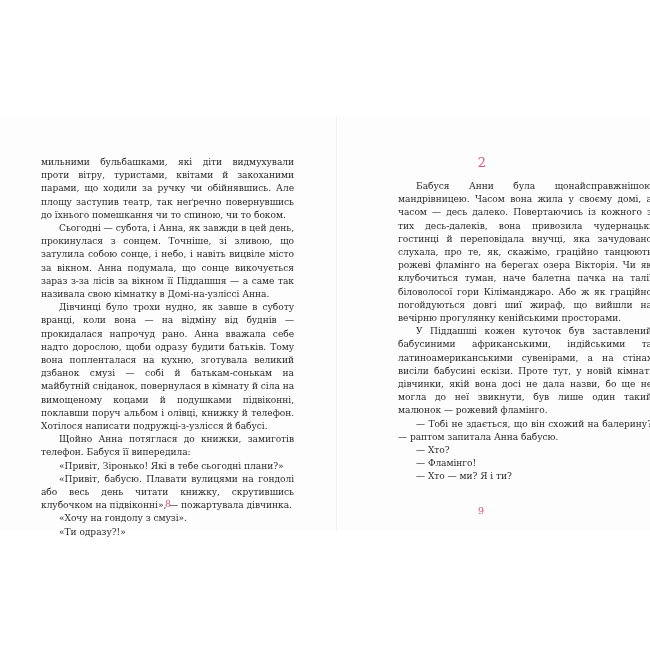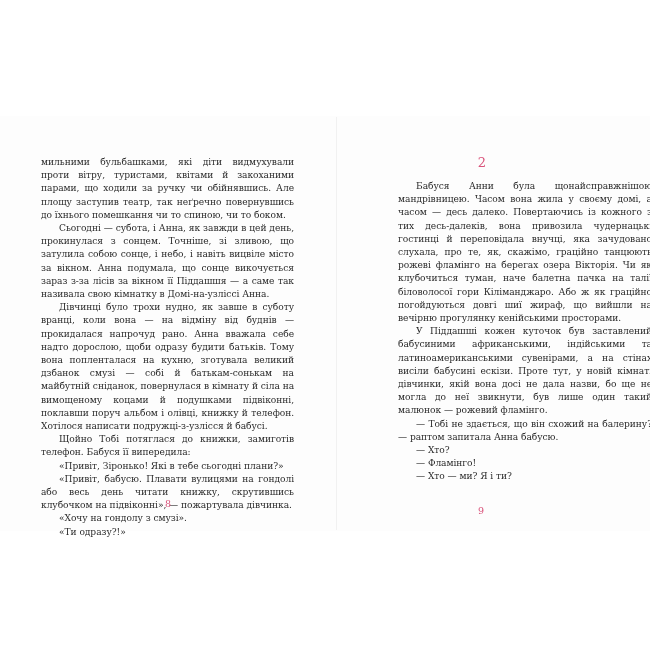--- a/index.html
+++ b/index.html
@@ -42,21 +42,21 @@
   </style>
 </head>
 <body>
 
 <div class="spread">
   <div class="page page-left">
     <div class="text text-left">
       <p class="noindent">мильними бульбашками, які діти видмухували проти вітру, туристами, квітами й закоханими парами, що ходили за ручку чи обійнявшись. Але площу заступив театр, так неґречно повернувшись до їхнього помешкання чи то спиною, чи то боком.</p>
       <p>Сьогодні — субота, і Анна, як завжди в цей день, прокинулася з сонцем. Точніше, зі зливою, що затулила собою сонце, і небо, і навіть вицвіле місто за вікном. Анна подумала, що сонце викочується зараз з-за лісів за вікном її Піддашшя — а саме так називала свою кімнатку в Домі-на-узліссі Анна.</p>
       <p>Дівчинці було трохи нудно, як завше в суботу вранці, коли вона — на відміну від буднів — прокидалася напрочуд рано. Анна вважала себе надто дорослою, щоби одразу будити батьків. Тому вона попленталася на кухню, зготувала великий дзбанок смузі — собі й батькам-сонькам на майбутній сніданок, повернулася в кімнату й сіла на вимощеному коцами й подушками підвіконні, поклавши поруч альбом і олівці, книжку й телефон. Хотілося написати подружці-з-узлісся й бабусі.</p>
-      <p>Щойно Тобі потяглася до книжки, замиготів телефон. Бабуся її випередила:</p>
+      <p>Щойно Анна потяглася до книжки, замиготів телефон. Бабуся її випередила:</p>
       <p>«Привіт, Зіронько! Які в тебе сьогодні плани?»</p>
       <p>«Привіт, бабусю. Плавати вулицями на гондолі або весь день читати книжку, скрутившись клубочком на підвіконні», — пожартувала дівчинка.</p>
       <p>«Хочу на гондолу з смузі».</p>
       <p>«Ти одразу?!»</p>
     </div>
     <div class="page-number pn-left">8</div>
   </div>
 
   <div class="page page-right">
     <div class="chapter-number">2</div>

